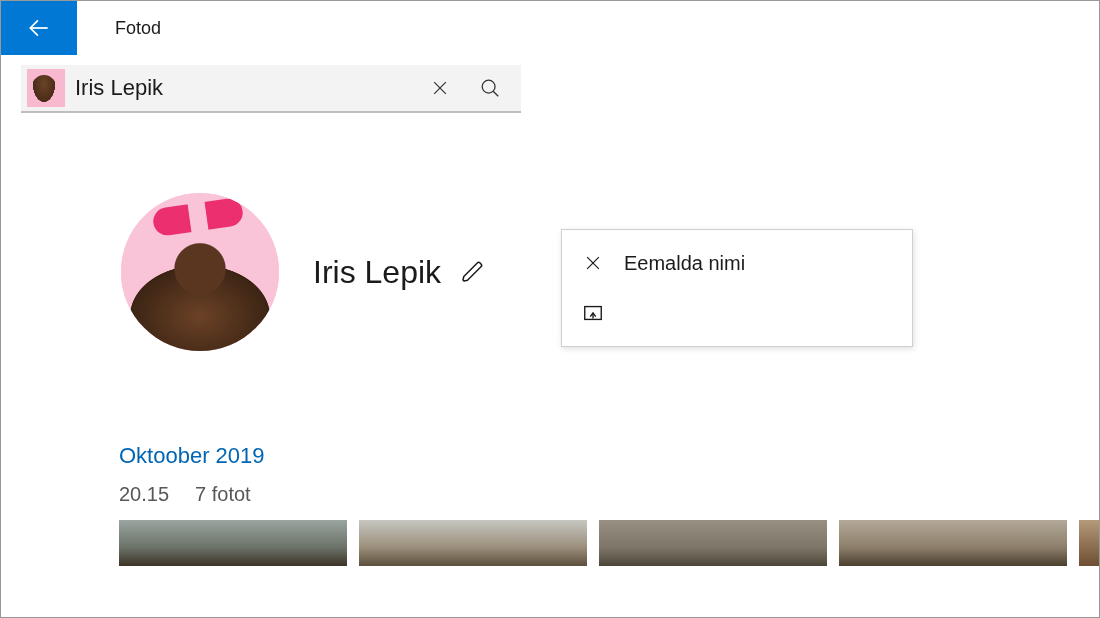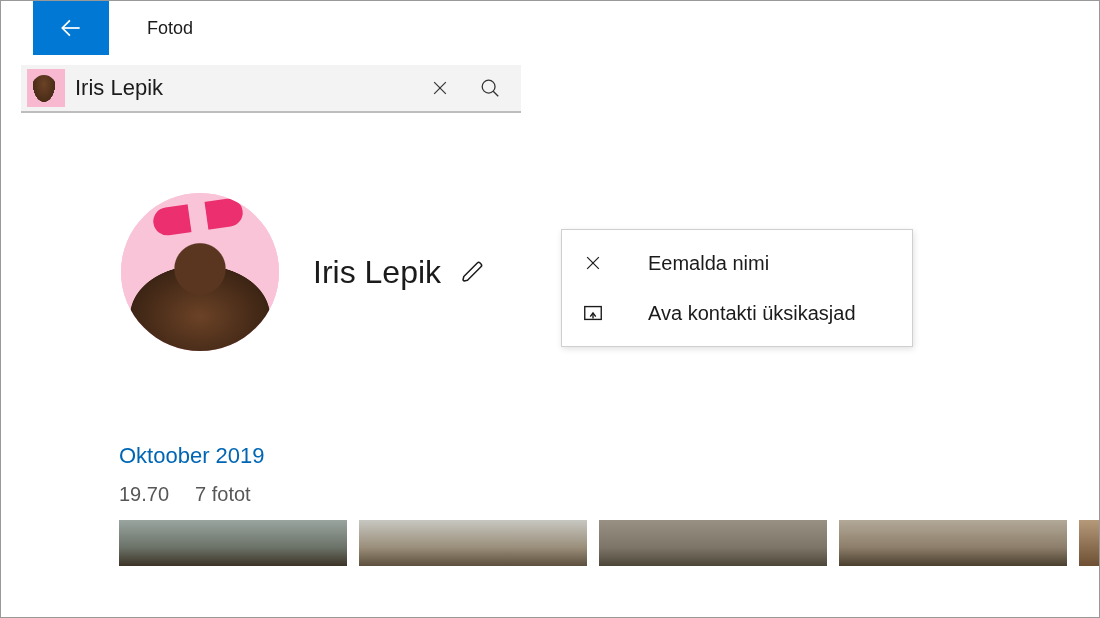--- a/index.html
+++ b/index.html
@@ -13,21 +13,20 @@
     border: 1px solid #999;
     position: relative;
     overflow: hidden;
   }
 
   
   .header {
     display: flex;
     align-items: center;
     height: 54px;
-    padding-left: 32px;
   }
   .back-btn {
     width: 76px;
     height: 54px;
     background: #0078d4;
     display: flex;
     align-items: center;
     justify-content: center;
     cursor: pointer;
   }
@@ -161,21 +160,20 @@
     padding: 8px 0;
   }
   .menu-item {
     display: flex;
     align-items: center;
     height: 50px;
     padding: 0 18px;
     cursor: pointer;
     font-size: 20px;
     color: #1b1b1b;
-    gap: 24px;
   }
   .menu-icon {
     width: 26px;
     height: 26px;
     margin-right: 18px;
     display: flex;
     align-items: center;
     justify-content: center;
     color: #1b1b1b;
   }
@@ -281,28 +279,27 @@
   </div>
   <div class="menu-item">
     <span class="menu-icon">
       <svg width="22" height="22" viewBox="0 0 24 24" fill="none" stroke="currentColor" stroke-width="1.5">
         <rect x="3" y="5" width="18" height="14"></rect>
         <polyline points="9,16 12,12 15,16"></polyline>
         <line x1="12" y1="12" x2="12" y2="19" stroke-width="0"></line>
         <line x1="12" y1="12" x2="12" y2="18"></line>
       </svg>
     </span>
-    <span>Ava kontakti üksikasjad</span>
   </div>
 </div>
 
 <div class="month-section">
   <div class="month-title">Oktoober 2019</div>
   <div class="day-row">
-    <span>19.70</span>
+    <span>20.15</span>
     <span>7 fotot</span>
   </div>
 </div>
 
 <div class="thumbs">
   <div class="thumb"></div>
   <div class="thumb"></div>
   <div class="thumb"></div>
   <div class="thumb"></div>
   <div class="thumb"></div>

